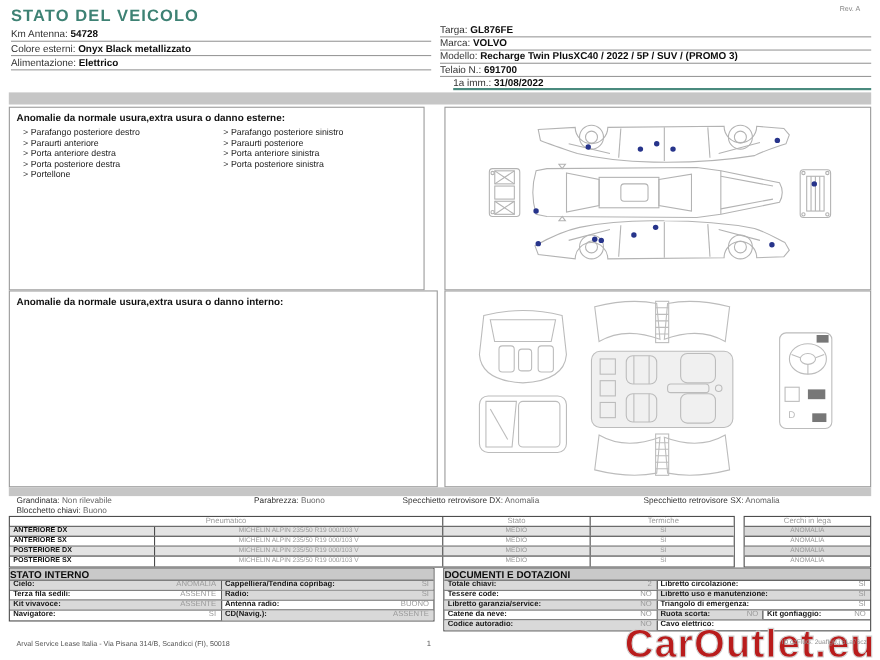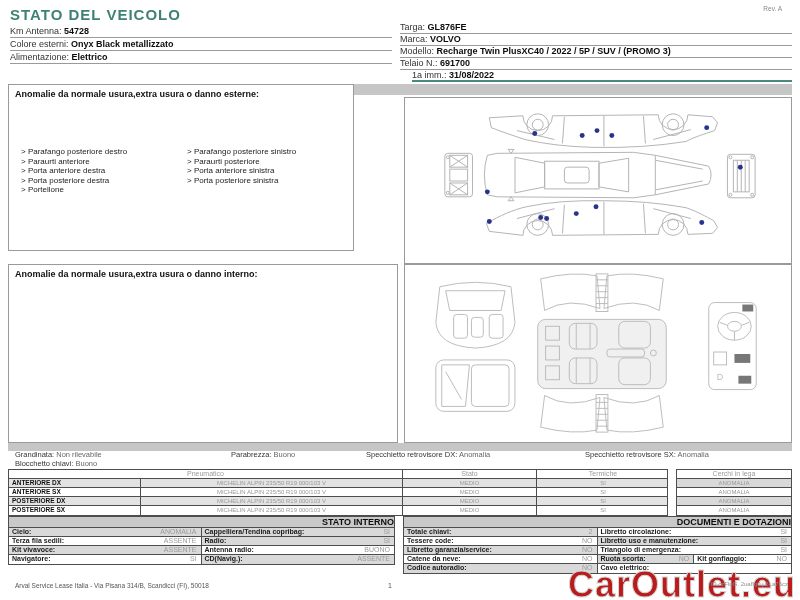--- a/index.html
+++ b/index.html
@@ -16,27 +16,27 @@
   .hdr-row .lab { color:#333; }
   .hdr-row .val { font-weight:700; color:#0d0d0d; }
   .hdr-row.teal-border { border-bottom:2px solid #4a8a7e;margin-left:12px; }
 
   .gray-band { position:absolute; left:8px; width:784px; background:#c6c6c6; }
   .band1 { top:84px; height:11px; }
   .band2 { top:443px; height:8px; }
 
   
   .panel { position:absolute; border:1px solid #9a9a9a; background:#fff; }
-  .panel-ext-text { left:8px;  top:84px;  width:346px; height:167px; padding:4px 6px; }
+  .panel-ext-text { left:8px;  top:97px;  width:378px; height:167px; padding:4px 6px; }
   .panel-ext-diag { left:404px; top:97px;  width:388px; height:167px; }
   .panel-int-text { left:8px;  top:264px; width:390px; height:179px; padding:4px 6px; }
   .panel-int-diag { left:404px; top:264px; width:388px; height:179px; }
   .panel-title { font-size:9px; font-weight:700; color:#111; margin-bottom:4px; }
   .anom-cols { display:flex; }
-  .anom-col { width:50%;margin-top:44px; }
+  .anom-col { width:50%; }
   .anom-item { font-size:8px; line-height:9.5px; color:#222; padding-left:6px; }
   .anom-item::before { content:">\00a0 "; }
   .diag-svg { width:100%; height:100%; display:block; }
 
   
   .summary { position:absolute; left:0; top:449px; width:800px; font-size:7.5px; }
   .sum-item { position:absolute; white-space:nowrap; }
   .sum-item .lab { color:#333; }
   .sum-item .val { color:#666;margin-top:42px; }
 
@@ -53,21 +53,21 @@
   .cerchi-table { position:absolute; left:676px; top:469px; width:116px; border:1px solid #4d4d4d; }
   .c-row { height:9px; border-bottom:1px solid #4d4d4d; font-size:6px; line-height:8px; color:#999; text-align:center; }
   .c-row:last-child { border-bottom:none; }
   .c-row.shaded { background:#d9d9d9; }
   .c-head { font-size:7px; color:#9a9a9a; }
 
   
   .btable { position:absolute; top:516px; border:1px solid #4d4d4d; background:#fff; }
   .btable-left { left:8px; width:387px; }
   .btable-right { left:403px; width:389px; }
-  .bt-title { height:11px; line-height:11px; text-align:right; font-size:9px; font-weight:700; color:#0d0d0d; background:#c9c9c9; border-bottom:1px solid #4d4d4d; }
+  .bt-title { height:11px; line-height:11px; text-align:left; font-size:9px; font-weight:700; color:#0d0d0d; background:#c9c9c9; border-bottom:1px solid #4d4d4d; }
   .bt-row { display:flex; height:9px; border-bottom:1px solid #4d4d4d; }
   .bt-row:last-child { border-bottom:none; }
   .pair { display:flex; width:50%; border-right:1px solid #4d4d4d; overflow:hidden; }
   .pair:last-child { border-right:none; }
   .pair .lab { flex:1; font-size:7px; line-height:8px; font-weight:700; color:#1a1a1a; padding-left:3px; white-space:nowrap; }
   .pair .val { font-size:7px; line-height:8px; color:#9a9a9a; padding-right:4px; white-space:nowrap; }
   .pair.shaded { background:#d9d9d9; }
   .half { display:flex; width:50%; }
   .half .pair { width:50%; }
 

